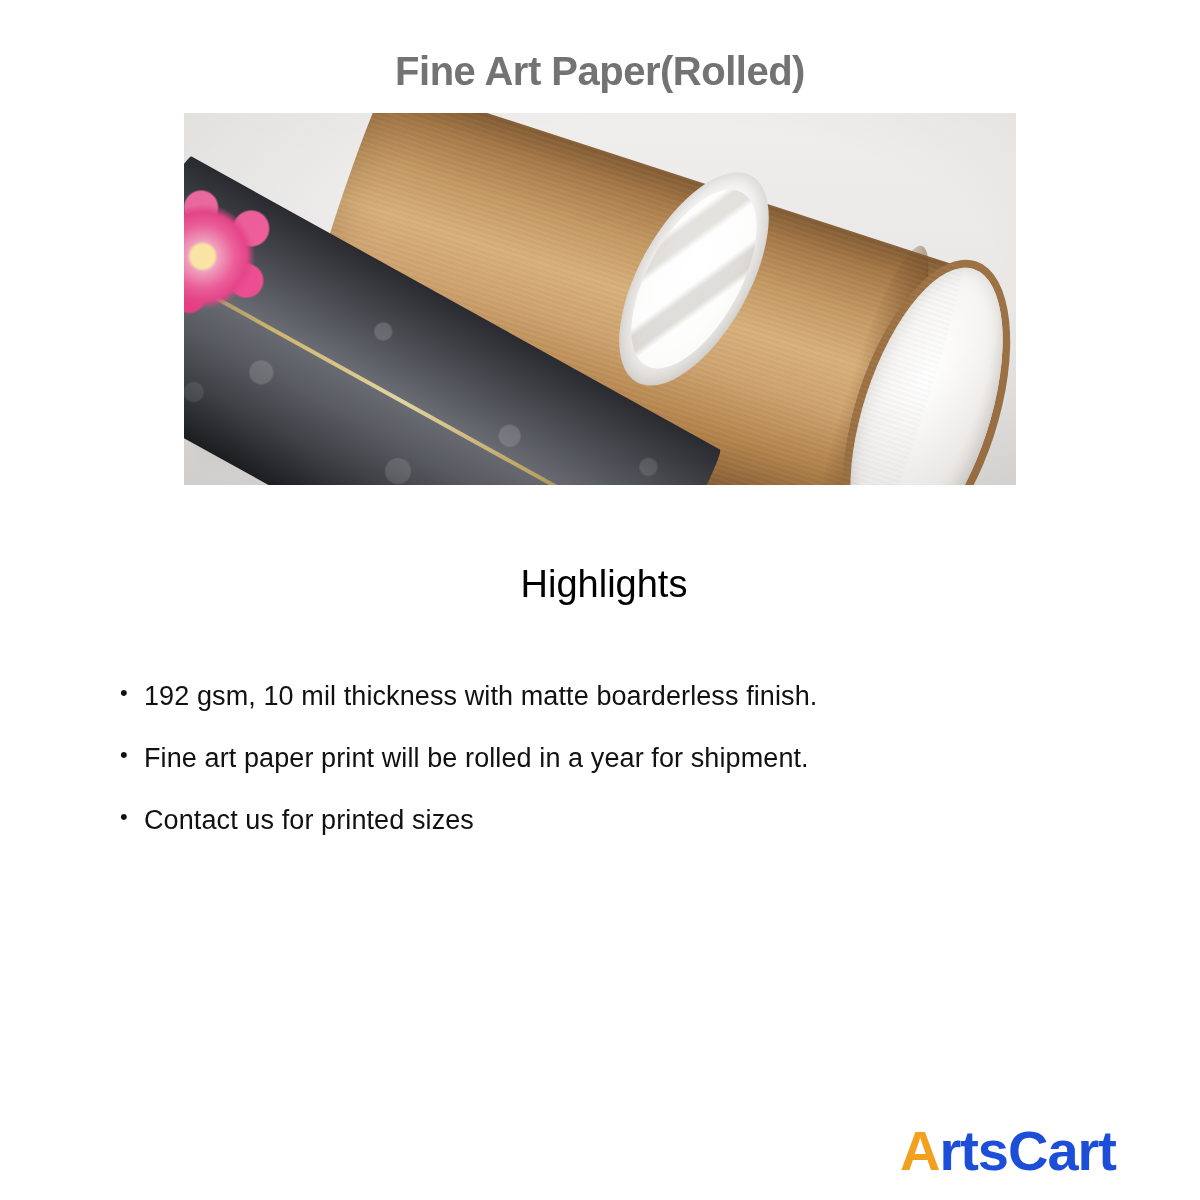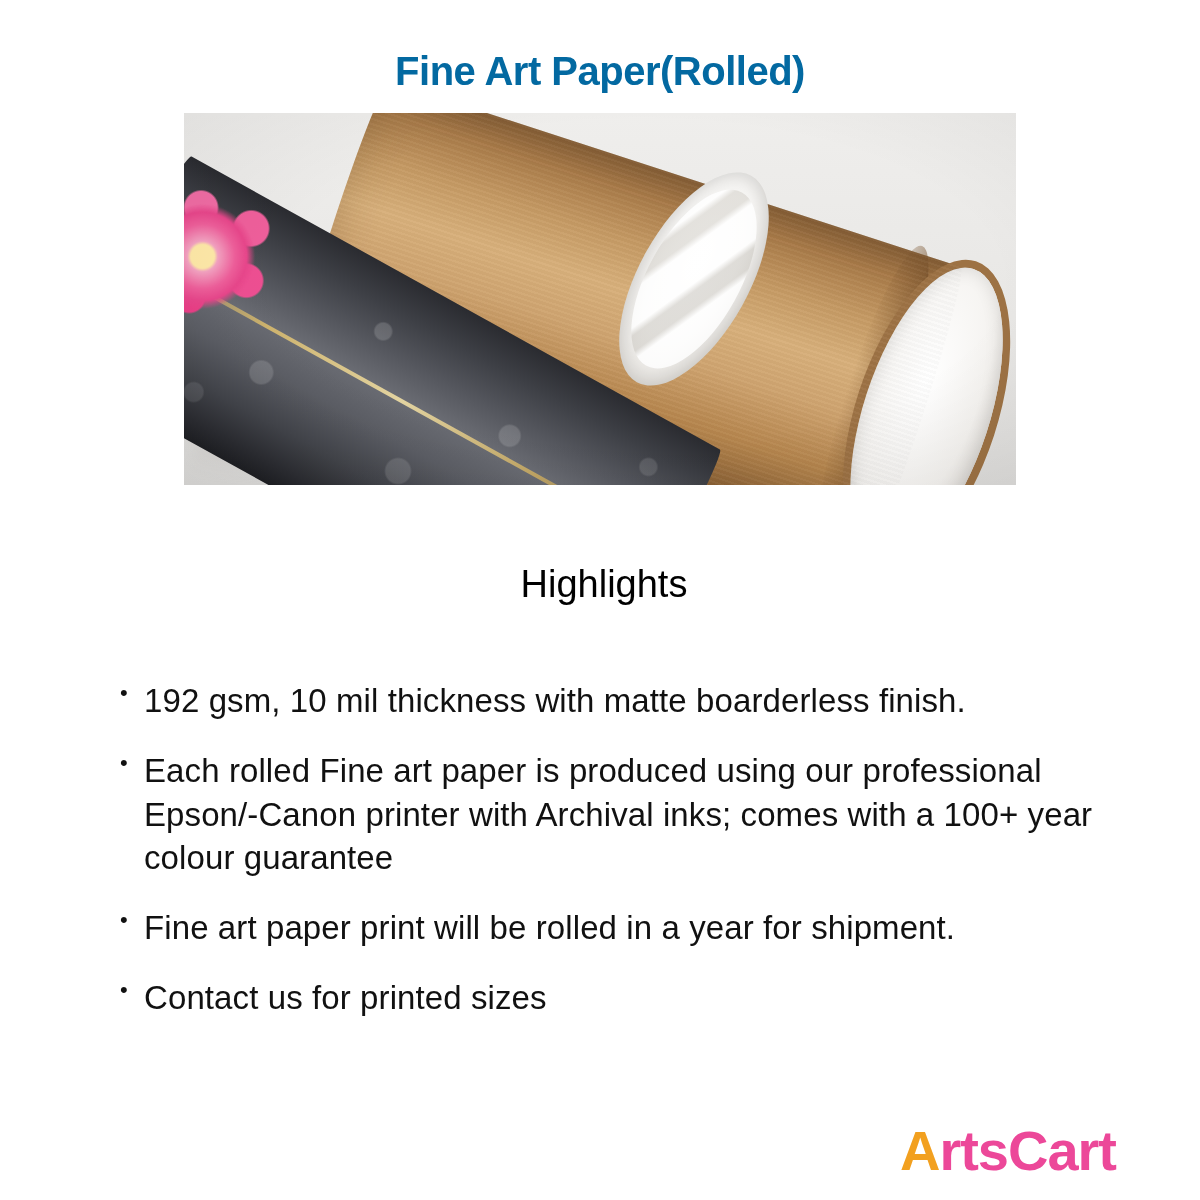--- a/index.html
+++ b/index.html
@@ -22,21 +22,21 @@
     position: relative;
   }
 
   .title {
     text-align: center;
     font-size: 40px;
     font-weight: 700;
     letter-spacing: -0.5px;
     padding-top: 22px;
     line-height: 1.1;
-    color: #0369a1;
+    color: #737373;
   }
 
   
   .photo-wrap {
     position: absolute;
     left: 184px;
     top: 86px;
     width: 832px;
     height: 372px;
     overflow: hidden;
@@ -233,21 +233,21 @@
     top: 652px;
     width: 1000px;
     list-style: none;
     margin: 0;
     padding: 0;
   }
   .bullets li {
     position: relative;
     padding-left: 26px;
     margin-bottom: 26px;
-    font-size: 33px;
+    font-size: 27px;
     line-height: 1.33;
     color: #111;
     letter-spacing: 0.1px;
   }
   .bullets li::before {
     content: "•";
     position: absolute;
     left: 2px;
     top: -1px;
     font-size: 22px;
@@ -262,21 +262,21 @@
     display: flex;
     align-items: center;
     font-size: 56px;
     font-weight: 700;
     letter-spacing: -1px;
   }
   .logo .mark {
     color: #f2a01f;
   }
   .logo .rest {
-    color: #ec4899;
+    color: #1d4ed8;
   }
 </style>
 </head>
 <body>
 
 <div class="page">
 
   <h1 class="title">Fine Art Paper(Rolled)</h1>
 
   <div class="photo-wrap">
@@ -298,21 +298,20 @@
       <div class="roll-cap"></div>
 
       <div class="photo-vignette"></div>
     </div>
   </div>
 
   <h2 class="highlights-title">Highlights</h2>
 
   <ul class="bullets">
     <li>192 gsm, 10 mil thickness with matte boarderless finish.</li>
-    <li>Each rolled Fine art paper is produced using our professional Epson/-Canon printer with Archival inks; comes with a 100+ year colour guarantee</li>
     <li>Fine art paper print will be rolled in a year for shipment.</li>
     <li>Contact us for printed sizes</li>
   </ul>
 
   <div class="logo">
     <span class="mark">A</span>
     <span class="rest">rtsCart</span>
   </div>
 
 </div>

